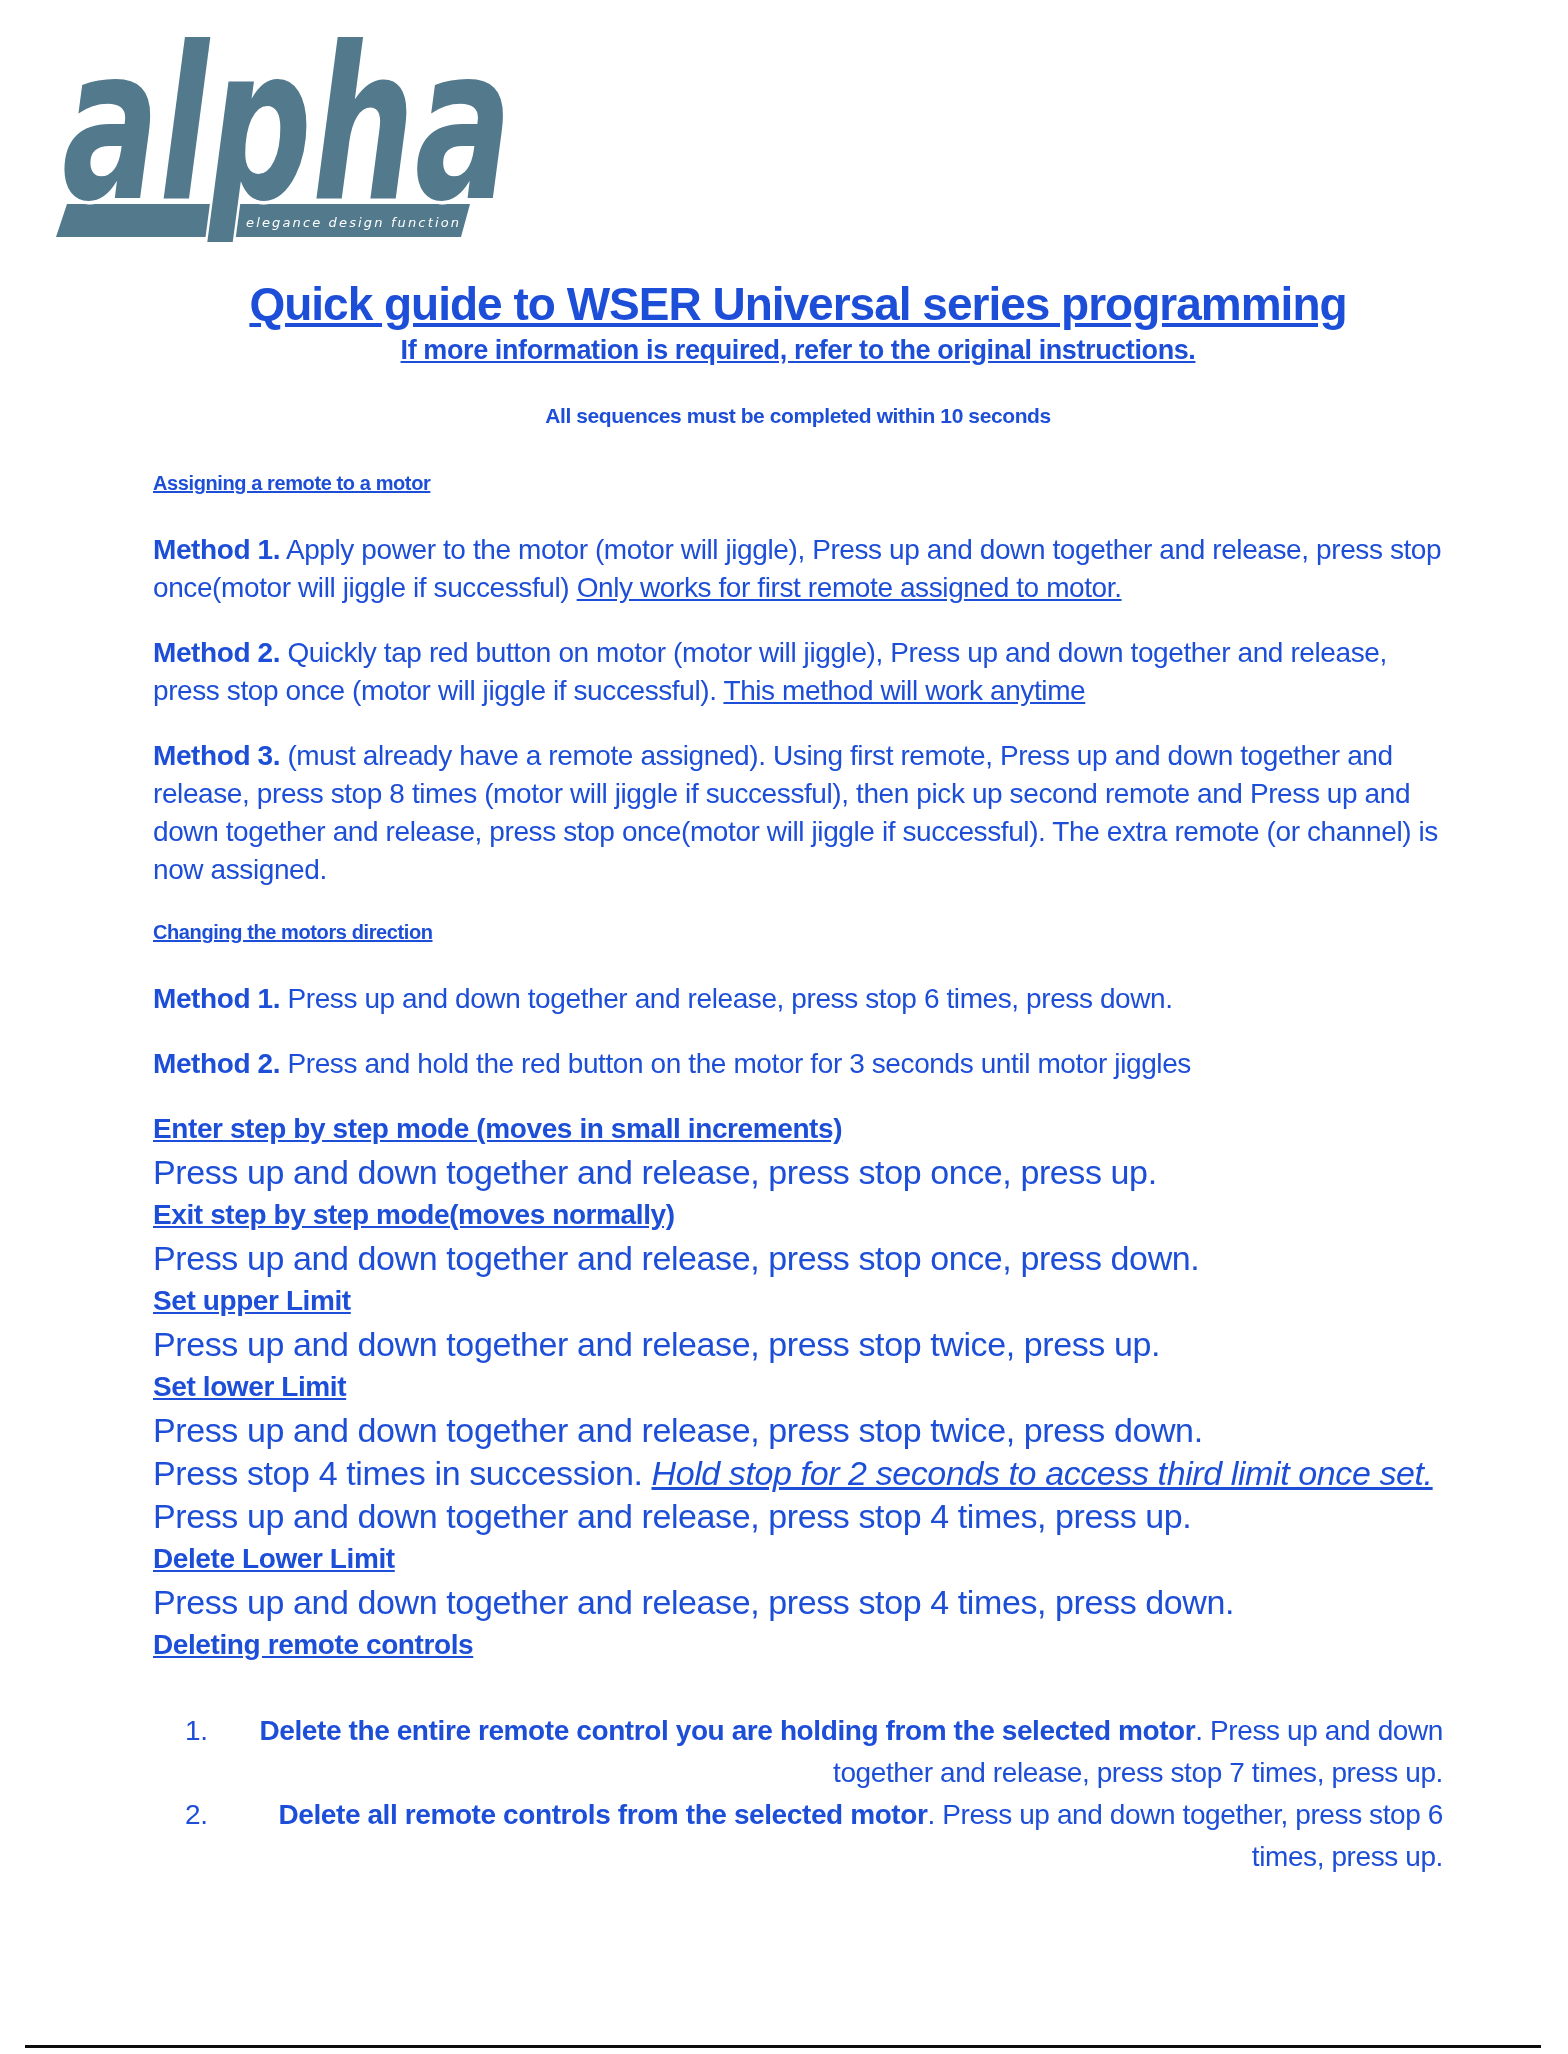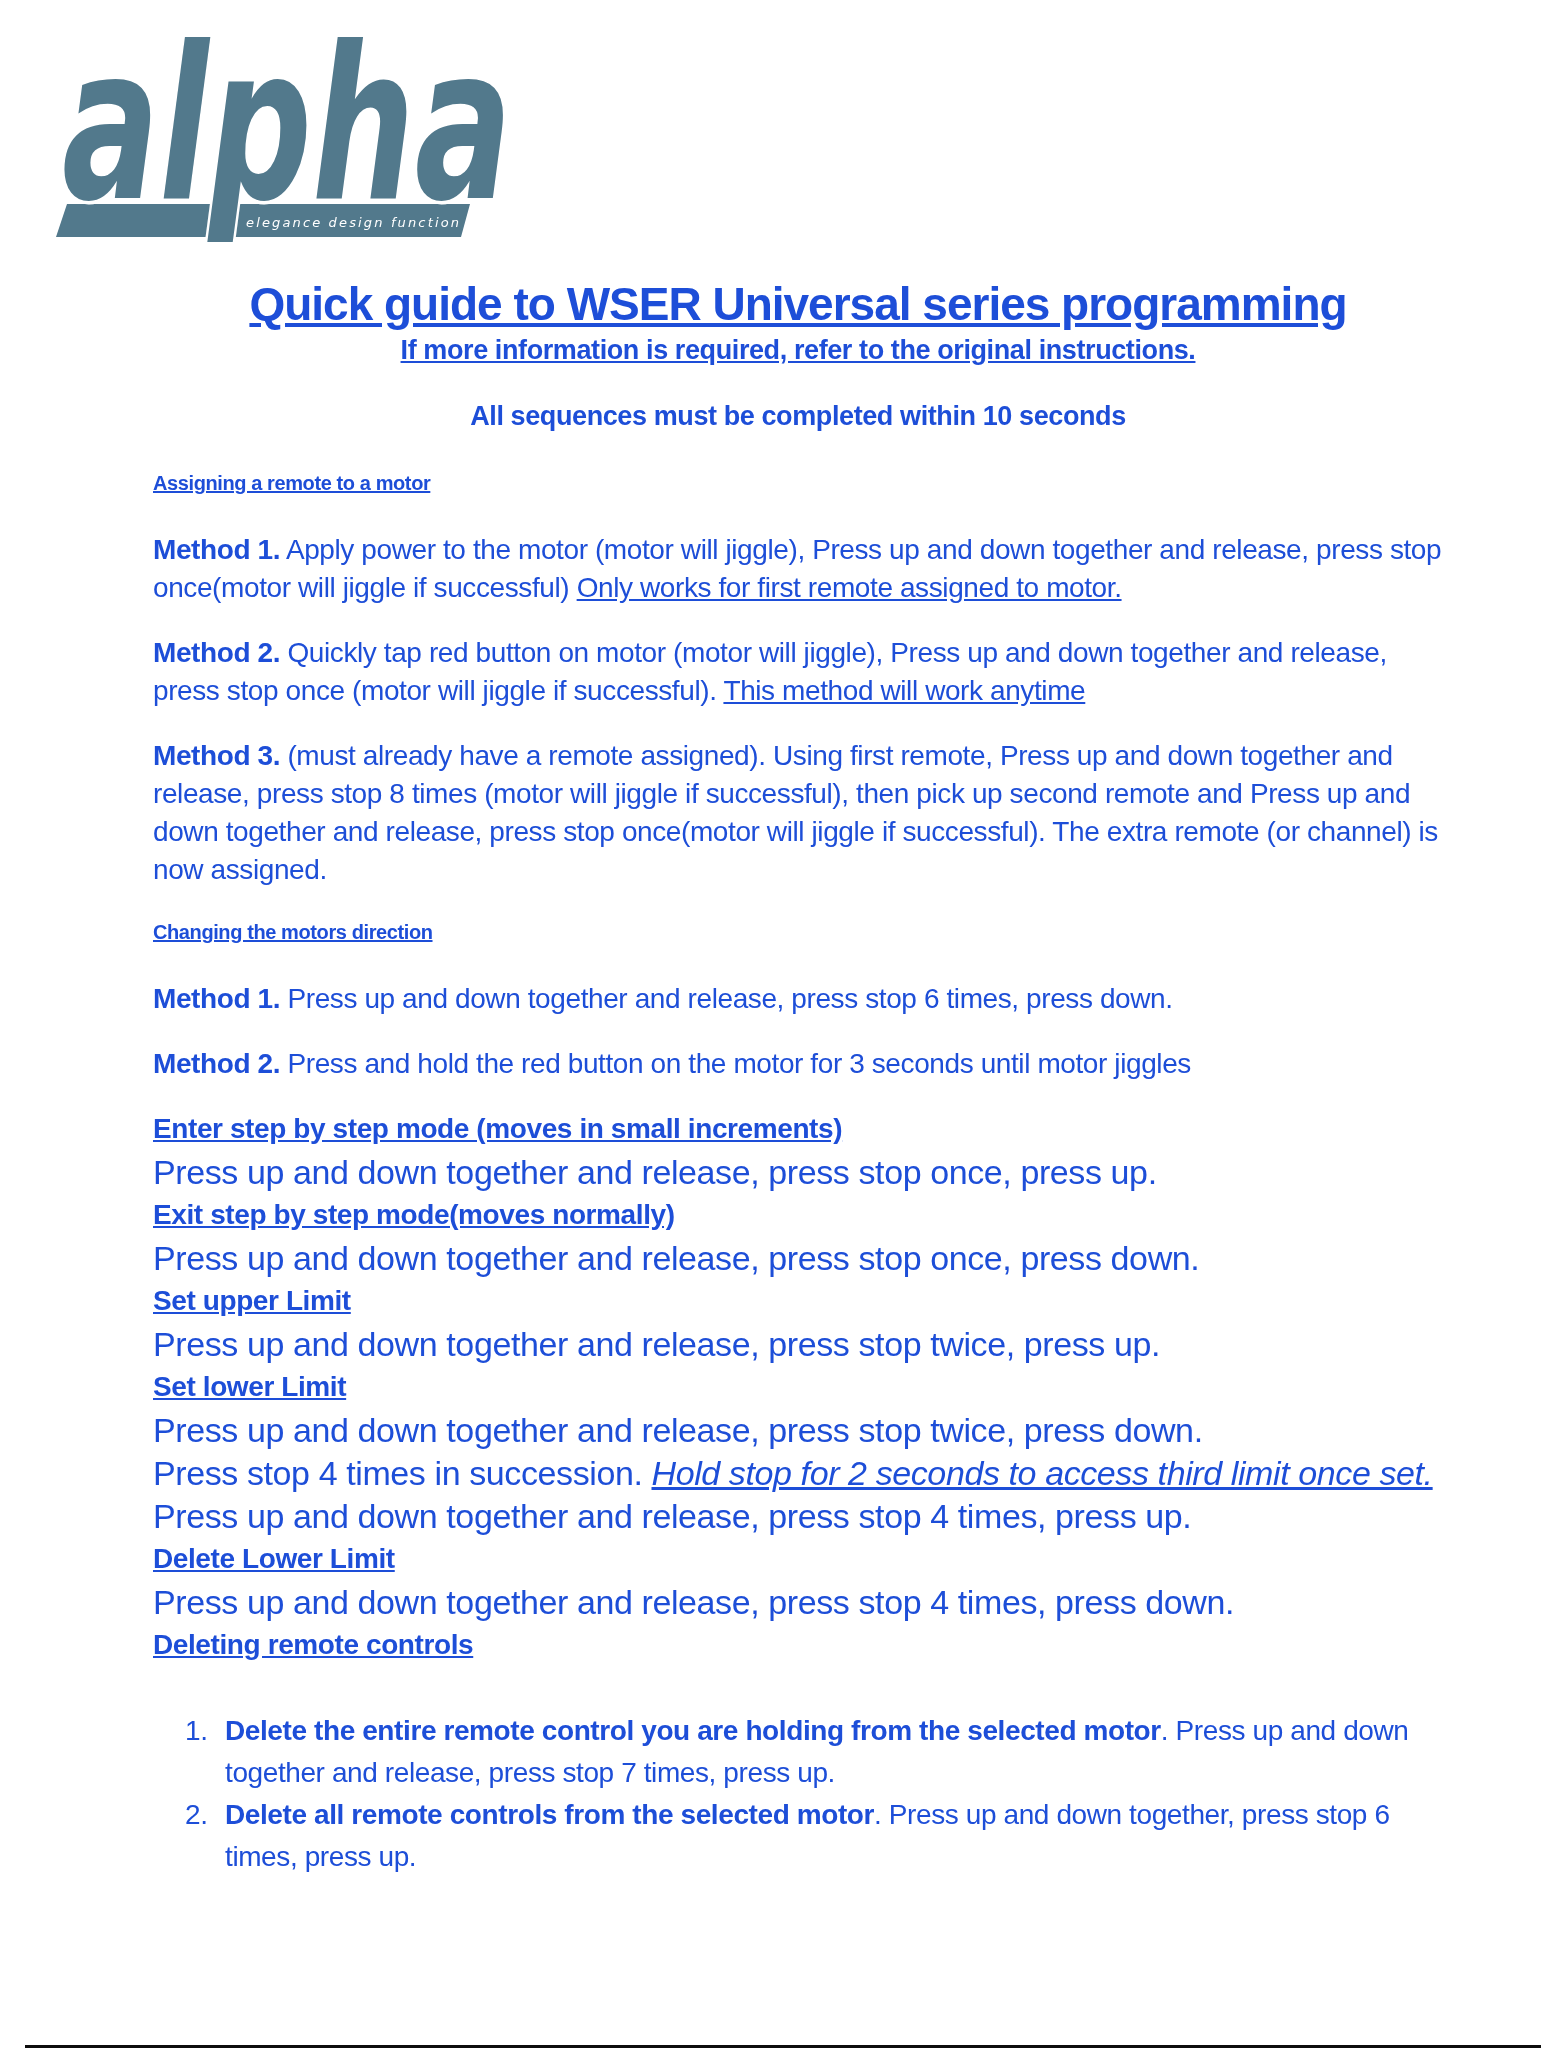--- a/index.html
+++ b/index.html
@@ -32,21 +32,21 @@
   .centered{text-align:center;margin-right:110px;}
   .title{
     font-size:46px;font-weight:bold;line-height:50px;
     letter-spacing:-1px;margin:0 0 6px 0;
   }
   .subtitle{
     font-size:27px;font-weight:bold;line-height:30px;
     margin:0 0 36px 0;letter-spacing:-0.4px;
   }
   .notice{
-    font-size:27px;font-weight:bold;line-height:30px;
+    font-size:21px;font-weight:bold;line-height:30px;
     margin:0 0 36px 0;letter-spacing:-0.4px;
   }
   h2{
     font-size:20px;line-height:32px;font-weight:bold;
     margin:0 0 32px 0;letter-spacing:-0.4px;
   }
   .method{
     font-size:28px;line-height:38px;margin:0 0 27px 0;
     letter-spacing:-0.4px;
   }
@@ -62,21 +62,21 @@
   .standalone{margin-bottom:0;}
   ol.delete-list{
     list-style:none;margin:46px 0 0 0;padding:0 0 0 32px;
   }
   ol.delete-list li{
     display:flex;align-items:flex-start;
     font-size:28px;line-height:42px;letter-spacing:-0.4px;
     margin:0;
   }
   .num{flex:0 0 40px;}
-  .li-text{flex:1 1 auto;}
+  .li-text{flex:1 1 auto;text-align:right;}
   .bottom-rule{
     position:absolute;left:25px;top:2045px;width:1516px;
     border-top:3px solid #0d0d0d;height:0;
   }
 </style>
 </head>
 <body>
 
 <div class="page">
 

